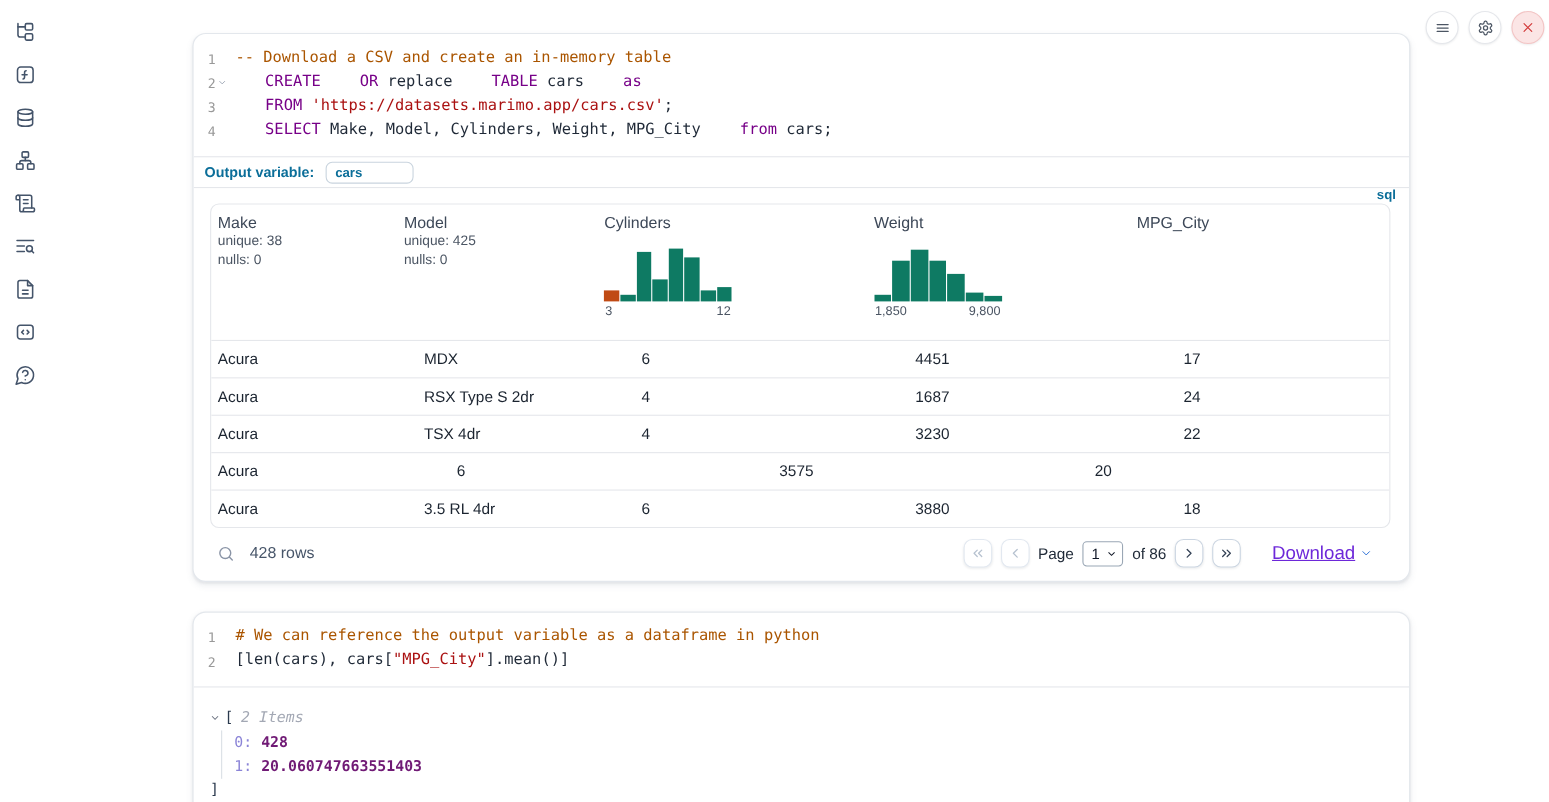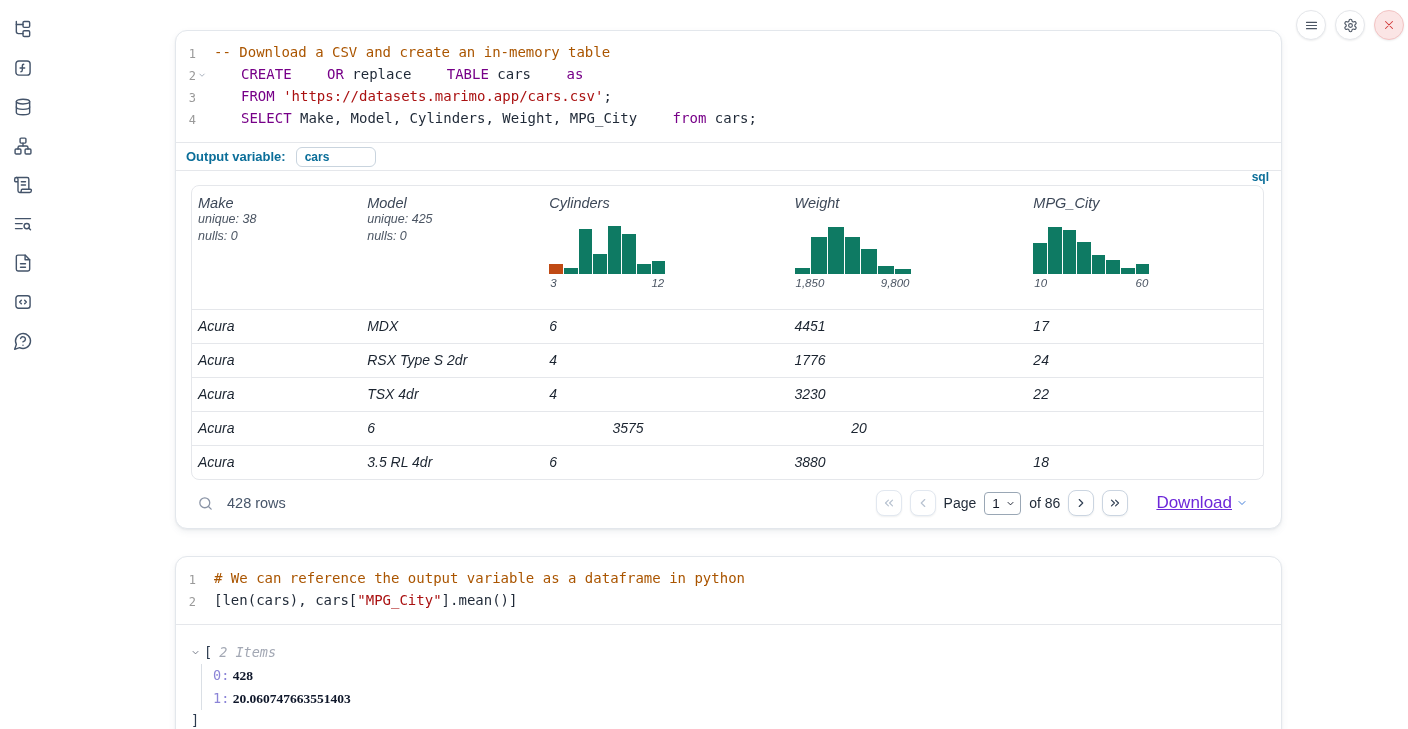--- a/index.html
+++ b/index.html
@@ -40,32 +40,32 @@
 
   .outvar-row { display:flex; align-items:center; border-top:1px solid #e5e7eb; border-bottom:1px solid #e5e7eb;
     padding:4px 12px 4px 10px; height:29px; }
   .outvar-label { font-size:13px; font-weight:bold; color:#0b6e99; }
   .outvar-input { margin-left:10px; width:80px; height:20px; border:1px solid #c9d4de; border-radius:6px;
     font-size:12px; font-weight:bold; color:#0b6e99; padding:0 8px; font-family:"Liberation Sans", sans-serif; outline:none; }
   .lang-badge { margin-left:auto; font-size:12px; font-weight:bold; color:#0b6e99;margin-top:40px; }
 
   
   .output-area { padding:14px 17px 2px 15px; }
-  .data-table { border:1px solid #e5e7eb; border-radius:8px; overflow:hidden;font-style:italic; }
+  .data-table { border:1px solid #e5e7eb; border-radius:8px; overflow:hidden; }
   .thead { display:flex; min-height:123px; }
   .th { padding:9px 6px 6px 6px; }
   .th-label { font-size:14.5px; color:#3d4858; }
   .th-stat { font-size:12.5px; color:#4b5563; line-height:17px; }
   .th-stat:first-of-type { margin-top:9px; }
   .col-0{width:15.8%} .col-1{width:17.0%} .col-2{width:22.9%} .col-3{width:22.3%} .col-4{width:22.0%}
   .hist { margin-top:13px; width:116px; }
   .hist-bars { display:flex; align-items:flex-end; gap:1px; height:50px; }
   .hist-bar { flex:1; }
   .hist-axis { display:flex; justify-content:space-between; font-size:11.5px; color:#4b5563; margin-top:3px; padding:0 1px; }
-  .trow { display:flex; border-top:1px solid #e5e7eb; }
+  .trow { display:flex; border-top:1px solid #e5e7eb;gap:48px; }
   .td { padding:7px 6px; font-size:14px; color:#1b2430; line-height:19px; overflow:hidden; white-space:nowrap; }
 
   .table-footer { display:flex; align-items:center; justify-content:space-between; padding:10px 2px 10px 6px; }
   .tf-left { display:flex; align-items:center; gap:13px; }
   .tf-left svg { stroke:#8a94a6; fill:none; stroke-width:1.8; stroke-linecap:round; cursor:pointer; }
   .row-count { font-size:14.5px; color:#475569; }
   .tf-right { display:flex; align-items:center; gap:8px; }
   .pg-btn { width:26px; height:26px; border:1px solid #e2e8f0; border-radius:8px; background:#fff;
     box-shadow:0 1px 2px rgba(15,23,42,.07); display:flex; align-items:center; justify-content:center; cursor:pointer; }
   .pg-btn svg { fill:none; stroke-width:2; stroke-linecap:round; stroke-linejoin:round; }
@@ -85,21 +85,21 @@
   .tree-output { border-top:1px solid #e5e7eb; padding:17px 18px 20px 14px;
     font-family:"DejaVu Sans Mono", monospace; font-size:13.5px; color:#16324f; }
   .tree-head { display:flex; align-items:center; height:20px; }
   .tree-caret { width:14px; display:flex; align-items:center; cursor:pointer; }
   .tree-caret svg { stroke:#6b7280; fill:none; stroke-width:2; }
   .bracket { color:#2b3a4e; }
   .items-label { color:#a3a8b4; font-style:italic; margin-left:7px; }
   .tree-entries { margin-left:11px; border-left:1px solid #dadfe5; padding-left:11px; margin-top:2px; }
   .tree-entry { line-height:22px; }
   .tree-key { color:#8b84d7; }
-  .tree-val { color:#0f172a; font-weight:600;font-family:Liberation Serif, serif; }
+  .tree-val { color:#701a75; font-weight:600; }
   .tree-close { margin-left:1px; line-height:20px; }
 </style>
 </head>
 <body>
 
 <aside class="sidebar" id="sidebar">
     <button class="side-btn">
       <svg width="20" height="20" viewBox="0 0 24 24">
         <rect x="12" y="3" width="8" height="7" rx="1.5"></rect>
         <rect x="12" y="14" width="8" height="7" rx="1.5"></rect>
@@ -252,51 +252,35 @@
                   <div class="hist-bar" style="height: 11%; background: rgb(14, 122, 99);"></div>
                 </div>
                 <div class="hist-axis">
                   <span>1,850</span>
                   <span>9,800</span>
                 </div>
               </div>
             </div>
             <div class="th col-4">
               <div class="th-label">MPG_City</div>
-              <div class="hist">
-                <div class="hist-bars">
-                  <div class="hist-bar" style="height: 62%; background: rgb(14, 122, 99);"></div>
-                  <div class="hist-bar" style="height: 95%; background: rgb(14, 122, 99);"></div>
-                  <div class="hist-bar" style="height: 88%; background: rgb(14, 122, 99);"></div>
-                  <div class="hist-bar" style="height: 65%; background: rgb(14, 122, 99);"></div>
-                  <div class="hist-bar" style="height: 38%; background: rgb(14, 122, 99);"></div>
-                  <div class="hist-bar" style="height: 28%; background: rgb(14, 122, 99);"></div>
-                  <div class="hist-bar" style="height: 12%; background: rgb(14, 122, 99);"></div>
-                  <div class="hist-bar" style="height: 20%; background: rgb(14, 122, 99);"></div>
-                </div>
-                <div class="hist-axis">
-                  <span>10</span>
-                  <span>60</span>
-                </div>
-              </div>
             </div>
           </div>
         <div id="table-body">
             <div class="trow">
               <div class="td col-0">Acura</div>
               <div class="td col-1">MDX</div>
               <div class="td col-2">6</div>
               <div class="td col-3">4451</div>
               <div class="td col-4">17</div>
             </div>
             <div class="trow">
               <div class="td col-0">Acura</div>
               <div class="td col-1">RSX Type S 2dr</div>
               <div class="td col-2">4</div>
-              <div class="td col-3">1776</div>
+              <div class="td col-3">1687</div>
               <div class="td col-4">24</div>
             </div>
             <div class="trow">
               <div class="td col-0">Acura</div>
               <div class="td col-1">TSX 4dr</div>
               <div class="td col-2">4</div>
               <div class="td col-3">3230</div>
               <div class="td col-4">22</div>
             </div>
             <div class="trow">

